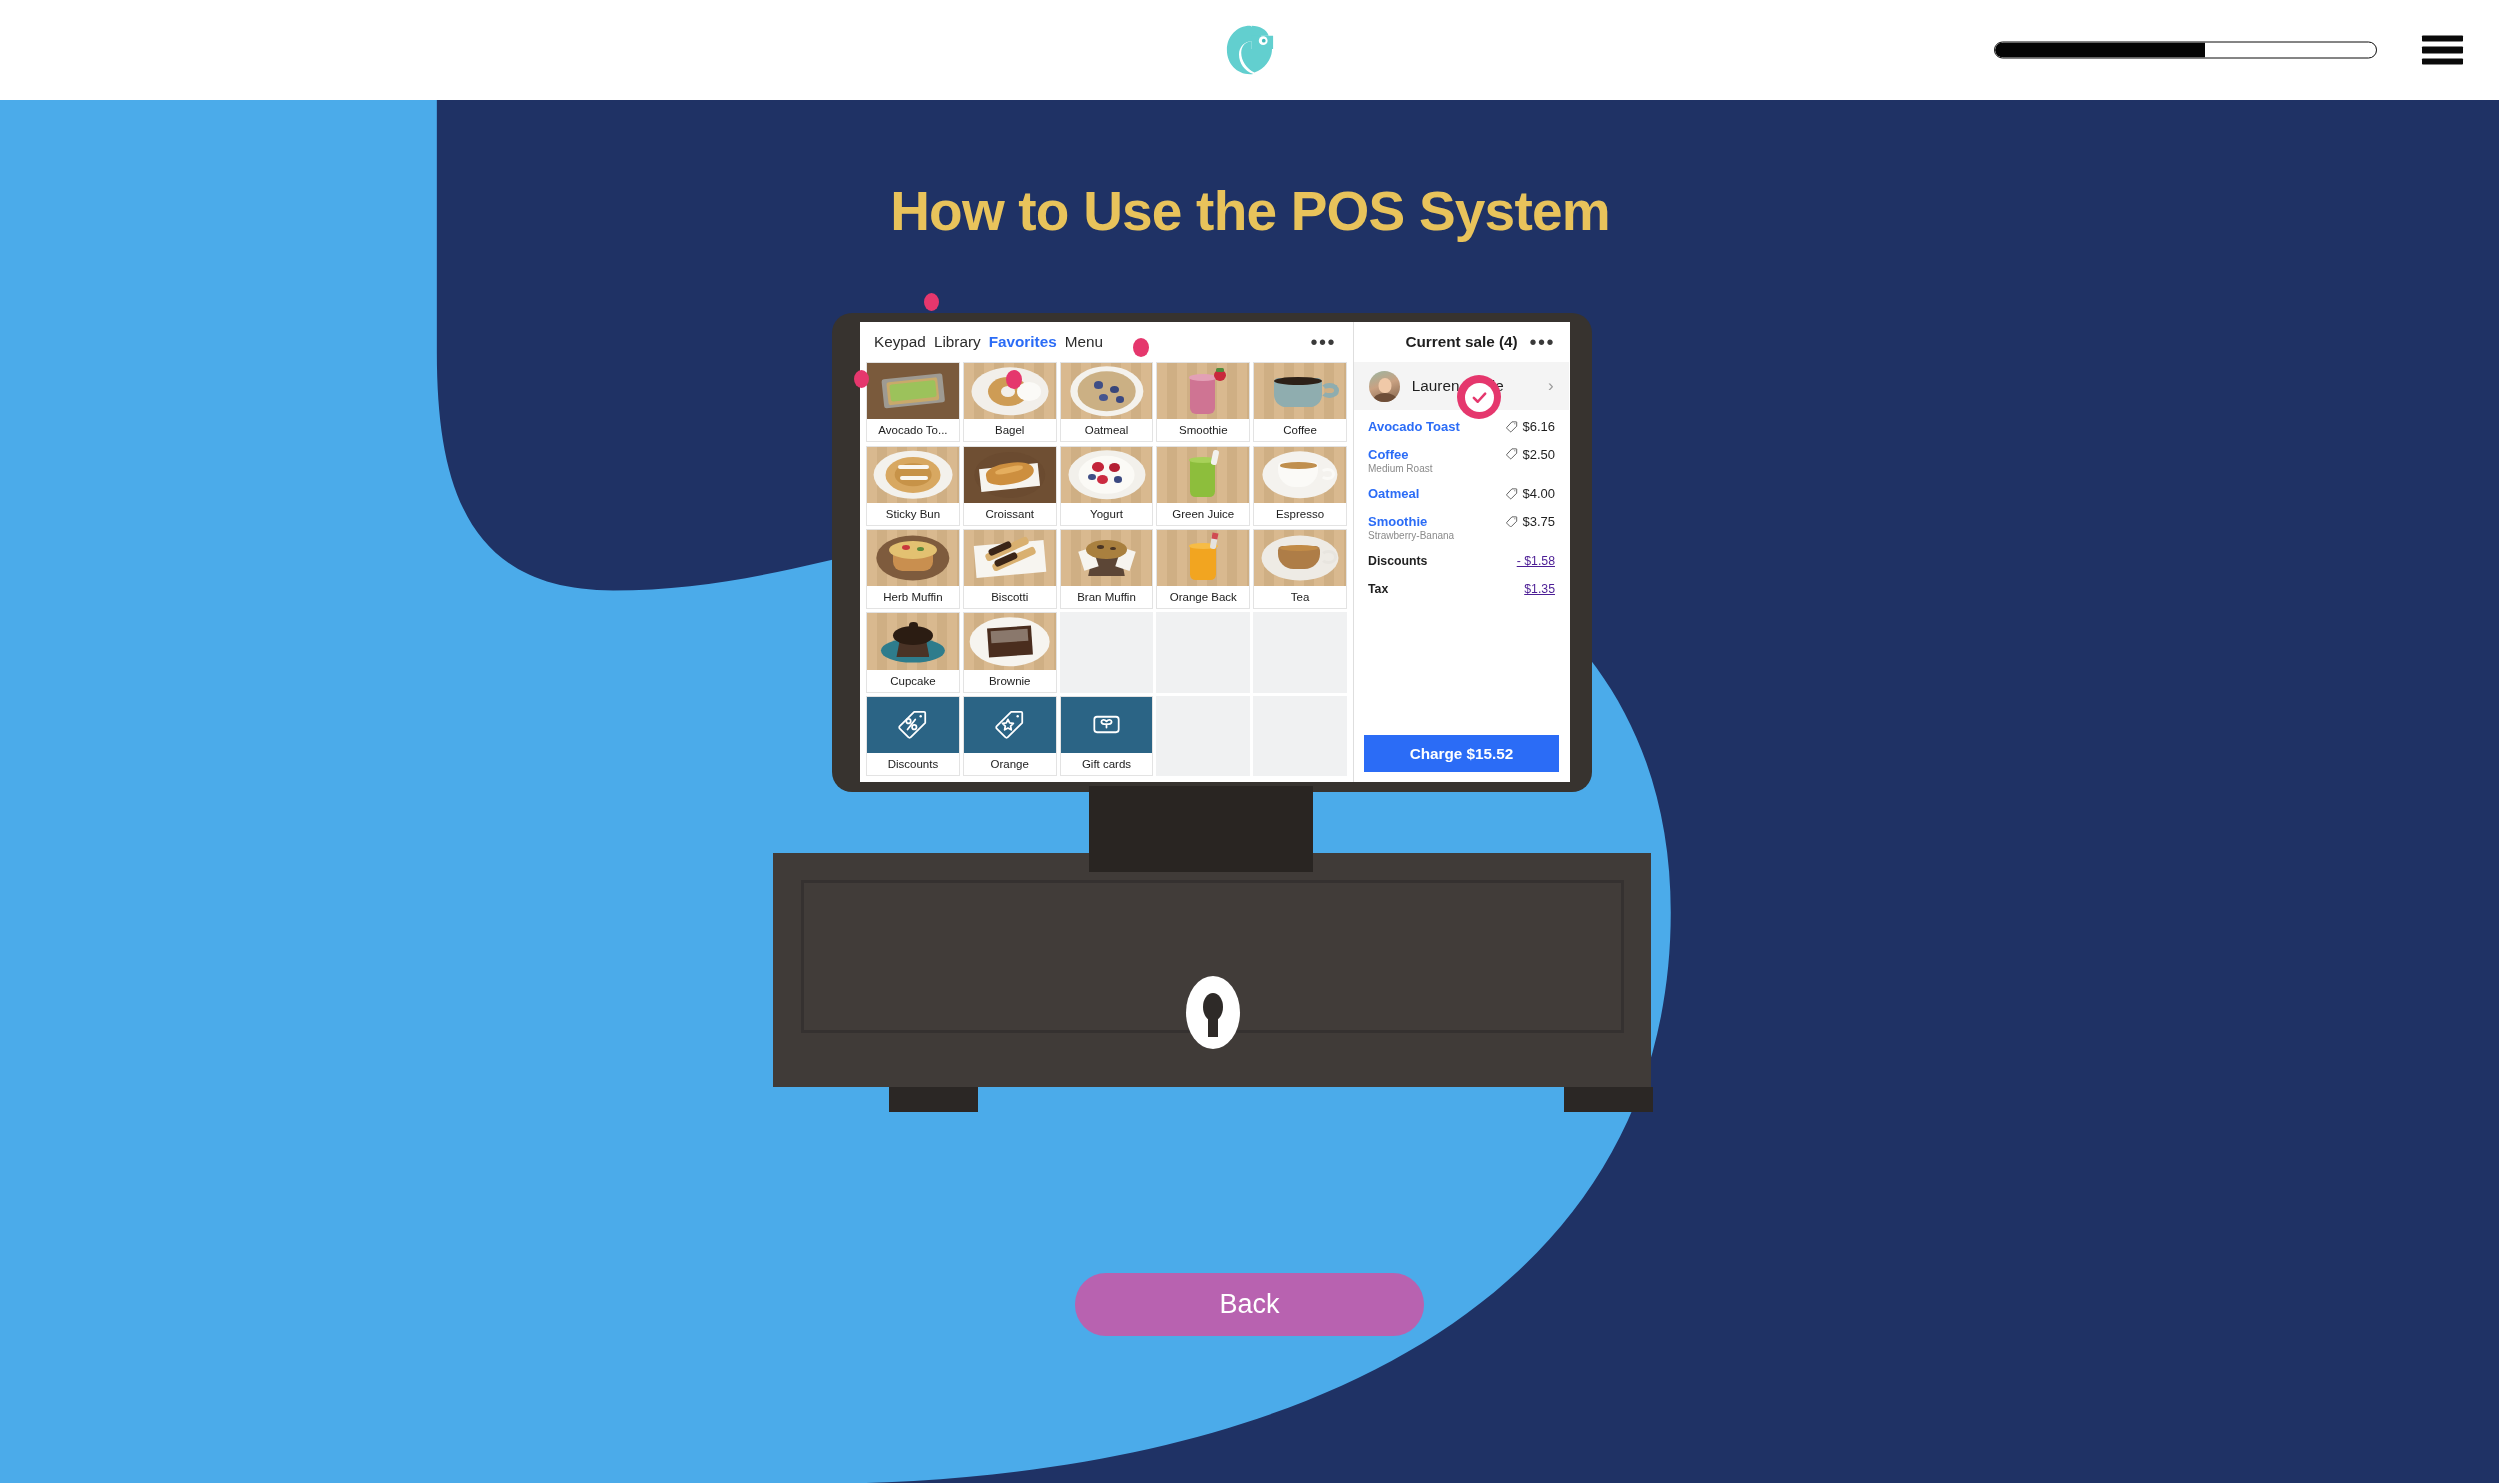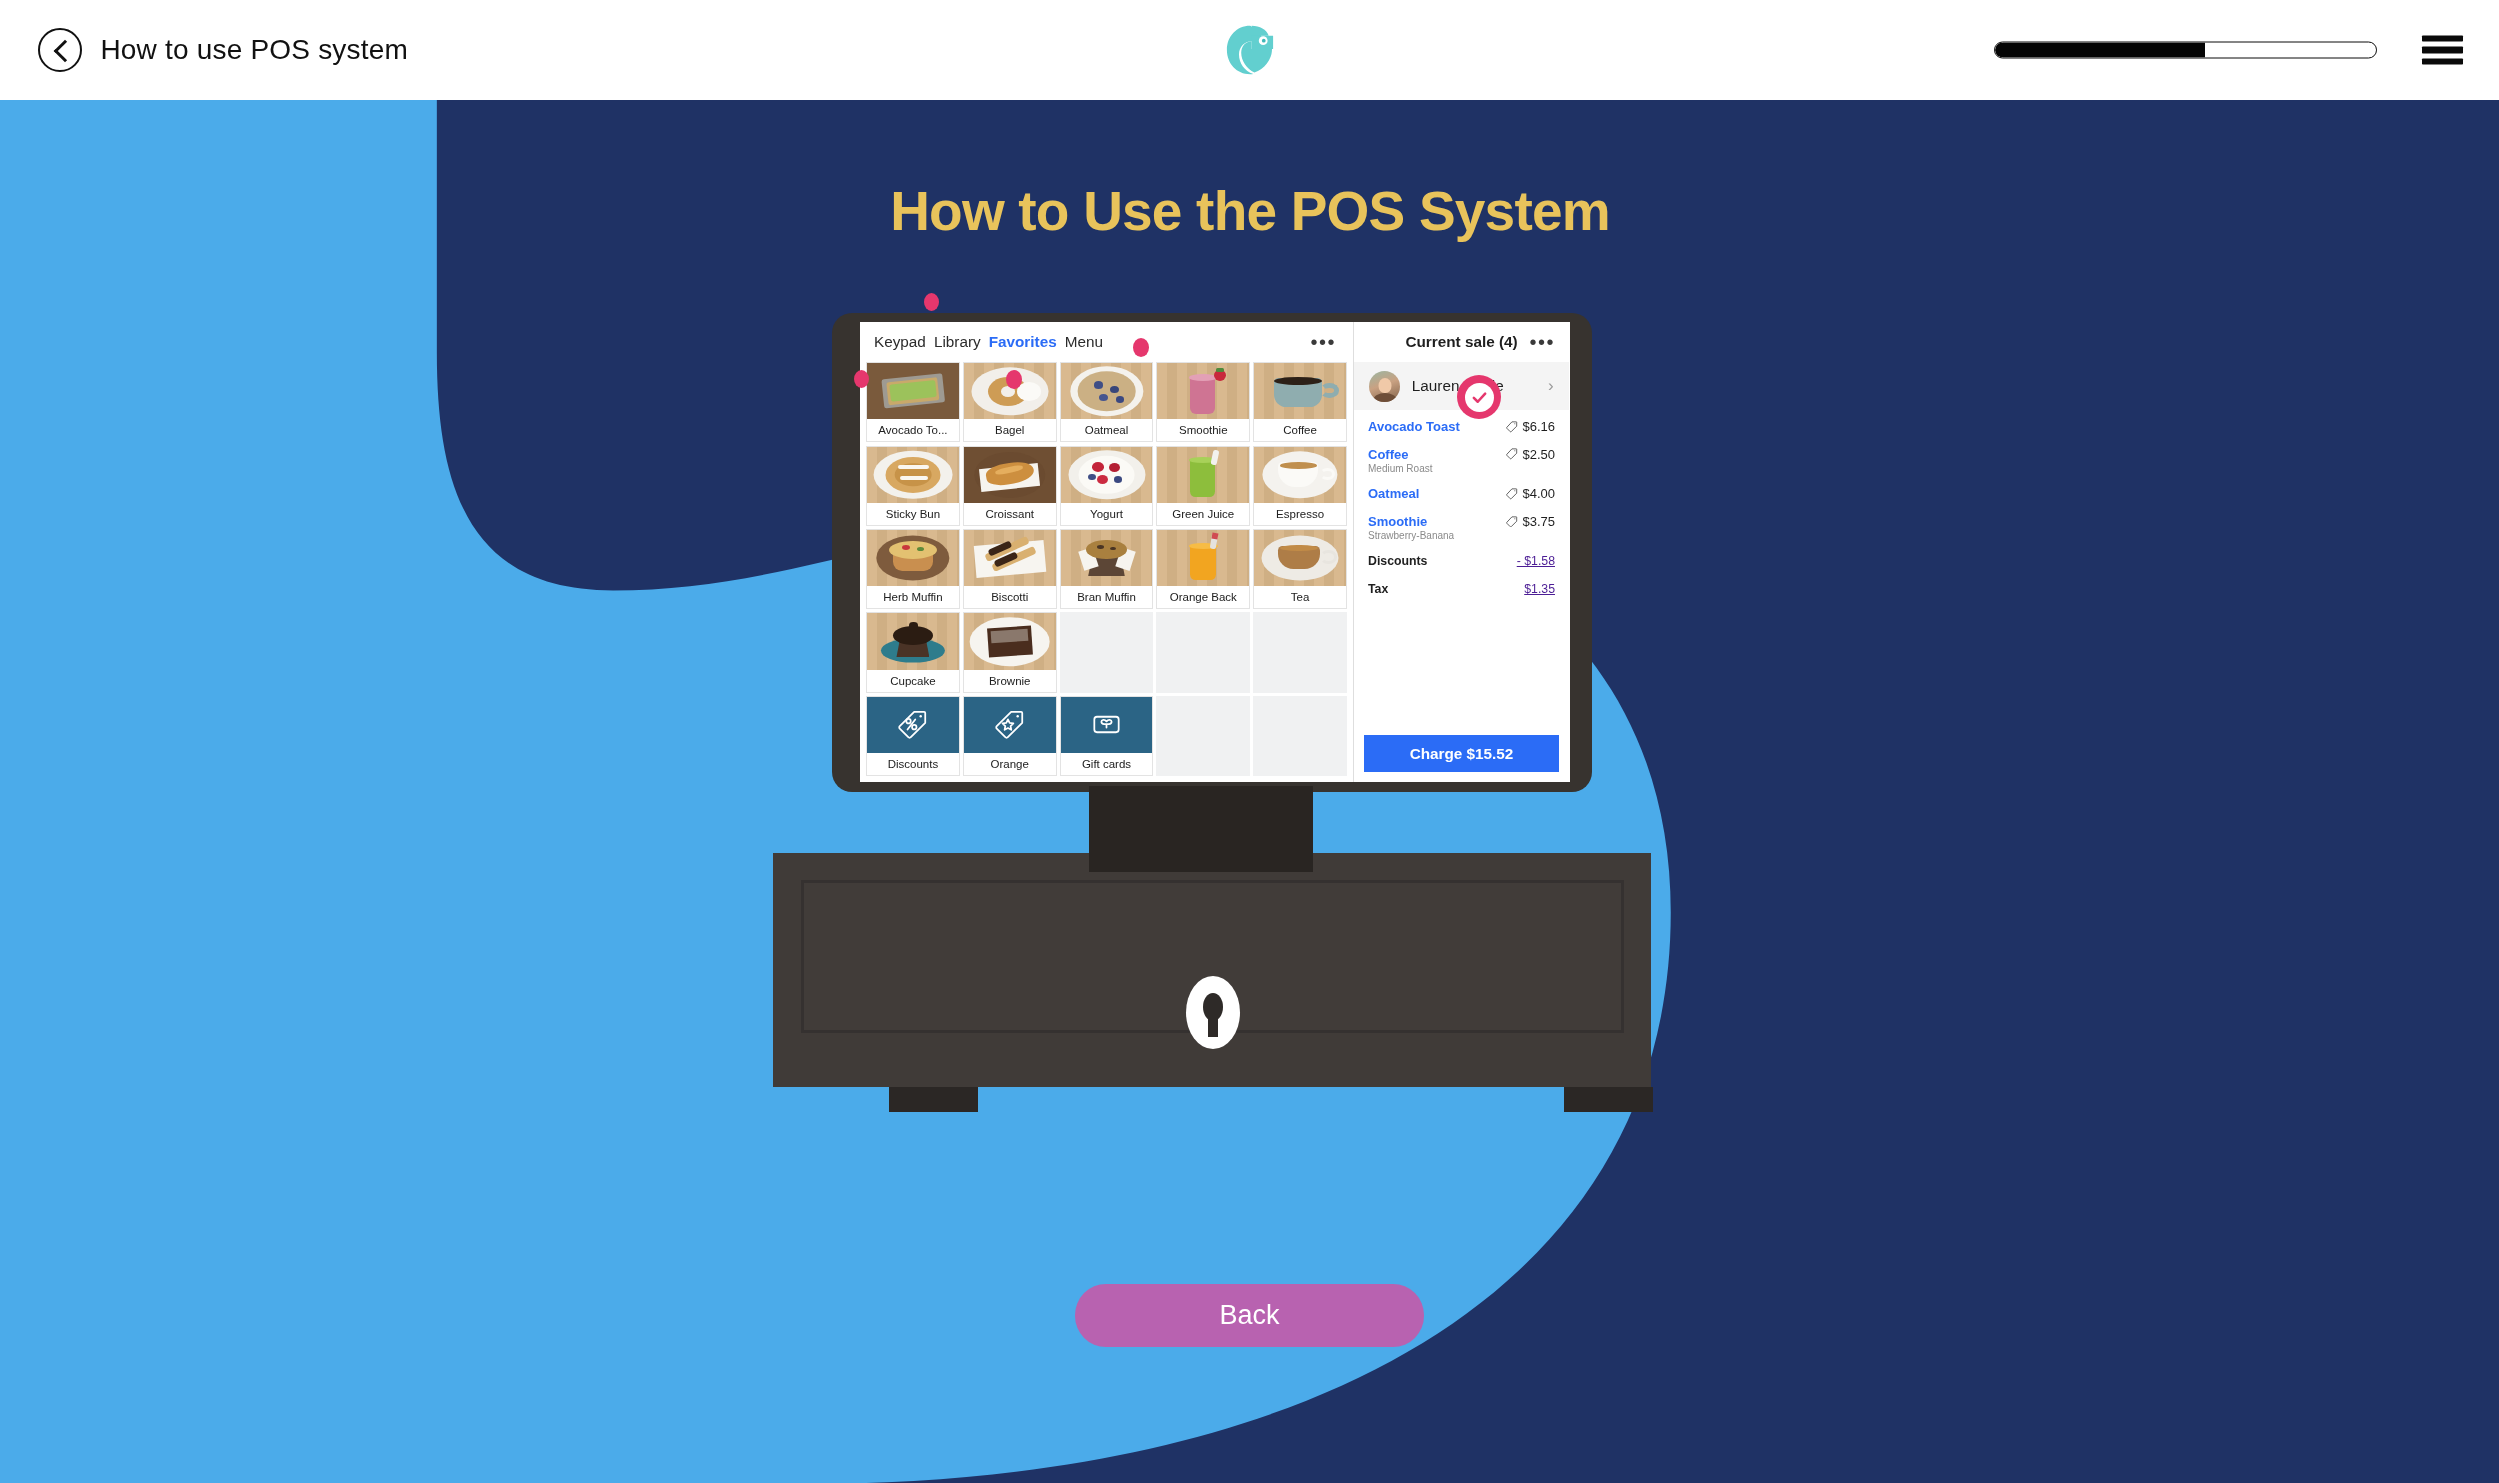--- a/index.html
+++ b/index.html
@@ -291,32 +291,27 @@
 
   
   #back-btn {
     position: absolute; left: 1075px; top: 1273px;
     width: 349px; height: 63px;
     background: #B862B0; border-radius: 31px;
     border: none; cursor: pointer;
     color: #fff; font-size: 27px; font-weight: 400;
     font-family: "Liberation Sans", sans-serif;
     z-index: 20;
-    margin-top: 11px;
   }
 </style>
 </head>
 <body>
 
 <div id="topbar">
 
-  <div id="back-nav">
-    <div id="back-circle"></div>
-    <div id="back-title">How to use POS system</div>
-  </div>
 
   <div id="brand-logo">
     <svg viewBox="0 0 100 100" width="55" height="55">
       <path d="M50 6 C26 6 8 25 8 50 C8 75 26 94 50 94 C52 94 54 93.8 56 93.5
                C40 88 30 74 30 58 C30 44 40 34 53 34 L70 34 L70 22 L57 22
                C56 13 54 6 50 6 Z" fill="#62CFCF"></path>
       <path d="M53 6 L53 24 L84 24 C80 13 68 6 53 6 Z" fill="#62CFCF"></path>
       <path d="M53 24 L92 24 L92 48 L53 48 Z" fill="#62CFCF"></path>
       <path d="M53 34 C42 34 34 43 34 55 C34 70 44 84 58 91
                C76 84 90 68 90 48 L53 48 Z" fill="#62CFCF"></path>

